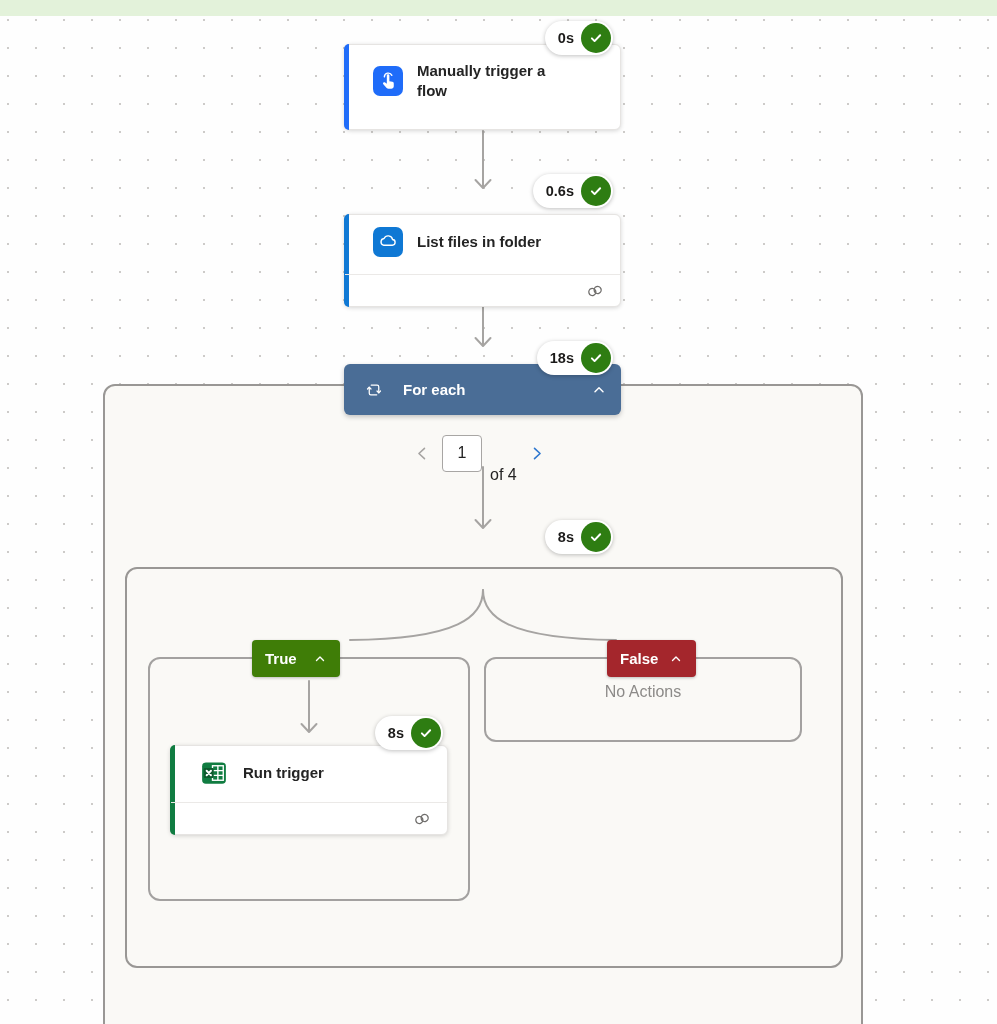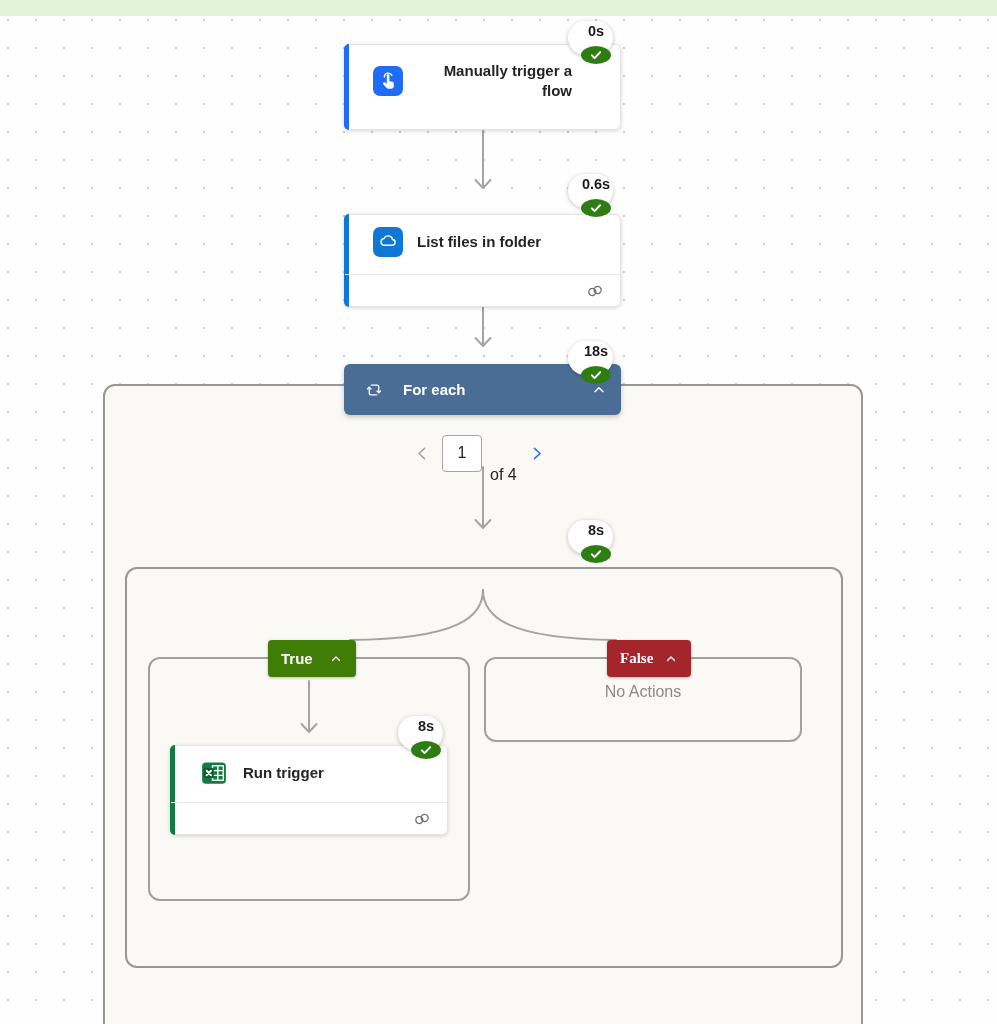--- a/index.html
+++ b/index.html
@@ -24,50 +24,50 @@
   .connectors{position:absolute;left:0;top:0;z-index:2;pointer-events:none;}
   .connectors path{stroke:#a6a4a2;stroke-width:2;fill:none;stroke-linecap:round;stroke-linejoin:round;}
 
   
   .card{position:absolute;background:#fff;border:1px solid #e6e4e2;border-radius:6px;
         box-shadow:0 1px 4px rgba(0,0,0,.16);box-sizing:border-box;z-index:3;cursor:pointer;}
   .card .accent{position:absolute;left:-1px;top:-1px;bottom:-1px;width:5px;border-radius:6px 0 0 6px;}
   .card-main{display:flex;align-items:center;gap:14px;padding:12px 14px 12px 28px;}
   .node-icon{width:30px;height:30px;border-radius:7px;display:flex;align-items:center;justify-content:center;flex-shrink:0;}
   .card-title{font-size:15px;font-weight:700;line-height:1.35;color:#242424;}
-  .trigger-card{left:344px;top:44px;width:277px;height:86px;text-align:right;}
+  .trigger-card{left:344px;top:44px;width:277px;height:86px;}
   .trigger-card .card-main{padding-top:16px;}
   .trigger-card .card-title{width:155px;}
   .list-card{left:344px;top:214px;width:277px;height:93px;}
   .run-card{left:170px;top:745px;width:278px;height:90px;}
   .card-footer{position:absolute;left:0;right:0;bottom:0;height:32px;border-top:1px solid #ebe9e7;
                display:flex;align-items:center;justify-content:flex-end;padding-right:15px;box-sizing:border-box;}
 
   
   .scope-header{position:absolute;width:277px;height:51px;border-radius:6px;display:flex;align-items:center;
                 padding:0 14px 0 20px;box-sizing:border-box;color:#fff;z-index:3;cursor:pointer;
                 box-shadow:0 2px 5px rgba(0,0,0,.22);}
   .scope-header .scope-label{font-size:15px;font-weight:700;margin-left:19px;}
   .scope-header .chev{margin-left:auto;display:flex;}
   .for-each-header{left:344px;top:364px;background:#4a6d96;}
   .condition-header{left:344px;top:544px;background:#3c424e;}
 
   
   .status-badge{position:absolute;height:34px;background:#fff;border-radius:20px;display:inline-flex;
                 align-items:center;gap:7px;padding:2px 2px 2px 13px;box-sizing:border-box;
-                box-shadow:0 1px 4px rgba(0,0,0,.25);z-index:4;cursor:pointer;flex-direction:column;}
+                box-shadow:0 1px 4px rgba(0,0,0,.25);z-index:4;cursor:pointer;}
   .status-badge .dur{font-size:14.5px;font-weight:700;color:#1b1a19;}
   .check-circle{width:30px;height:30px;border-radius:50%;background:#2e7d12;display:flex;align-items:center;justify-content:center;}
 
   
   .branch-badge{position:absolute;height:37px;border-radius:4px;display:inline-flex;align-items:center;gap:11px;
                 padding:0 13px;color:#fff;font-size:15px;font-weight:700;z-index:3;cursor:pointer;
                 box-shadow:0 1px 3px rgba(0,0,0,.25);box-sizing:border-box;}
-  .true-badge{left:268px;top:640px;background:#3f7d07;gap:16px;}
-  .false-badge{left:607px;top:640px;background:#a4262c;font-family:Liberation Serif, serif;}
+  .true-badge{left:252px;top:640px;background:#3f7d07;gap:16px;}
+  .false-badge{left:607px;top:640px;background:#a4262c;}
 
   
   .pagination{position:absolute;left:413px;top:422px;display:flex;align-items:center;gap:10px;z-index:3;}
   .page-btn{background:none;border:none;padding:0;display:flex;cursor:pointer;}
   .page-num{width:40px;height:37px;border:1px solid #a8a6a4;border-radius:4px;background:#fff;
             text-align:center;font-size:16px;color:#242424;font-family:"Liberation Sans",sans-serif;box-sizing:border-box;}
   .of-label{font-size:16px;color:#242424;margin-left:-2px;margin-top:44px;}
 </style>
 </head>
 <body>

